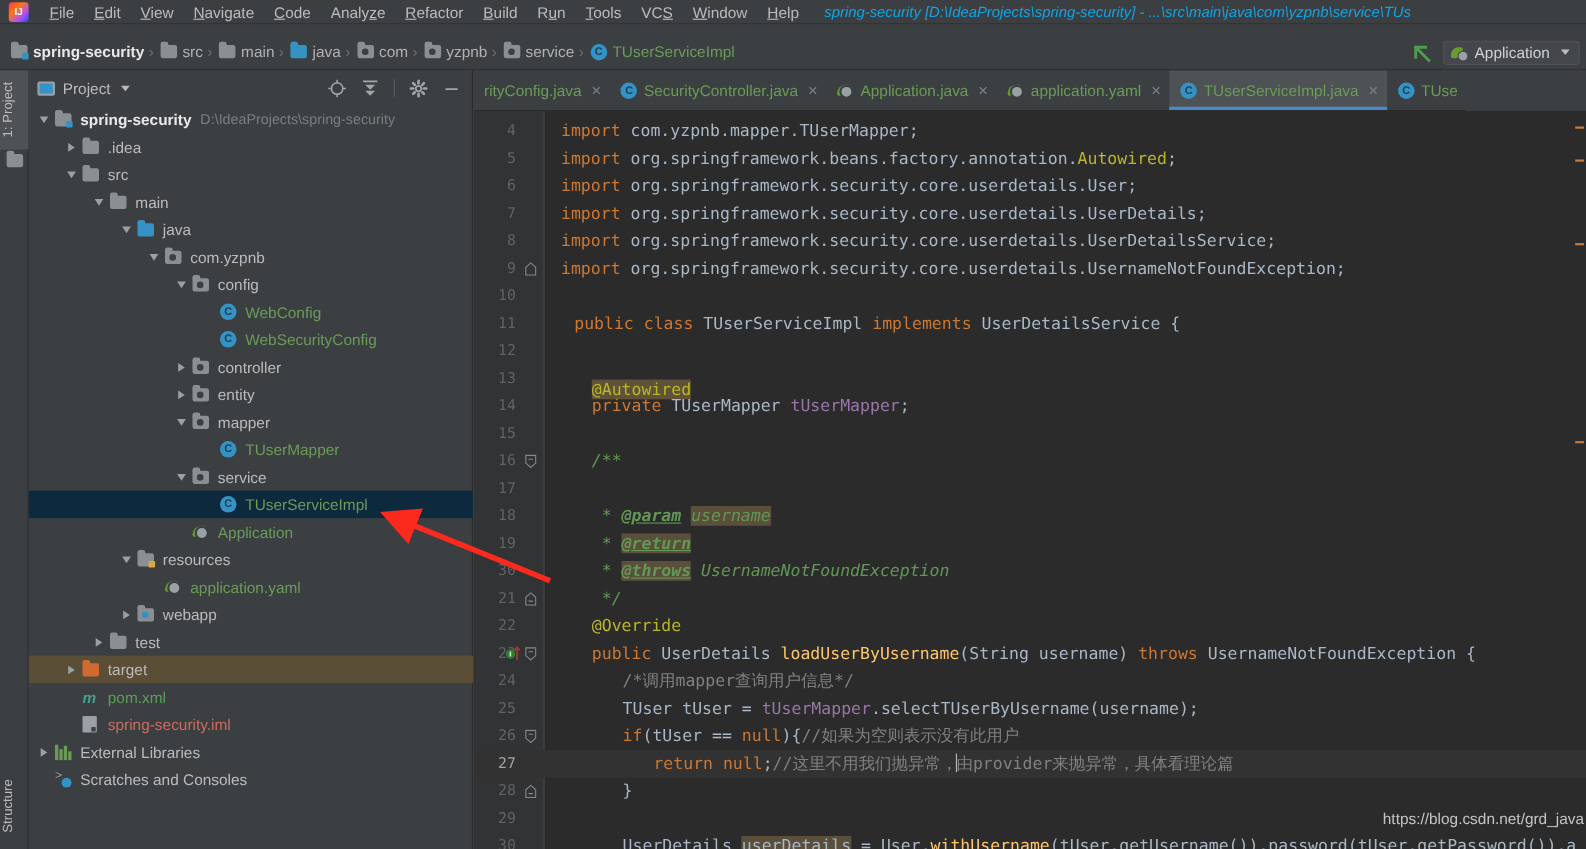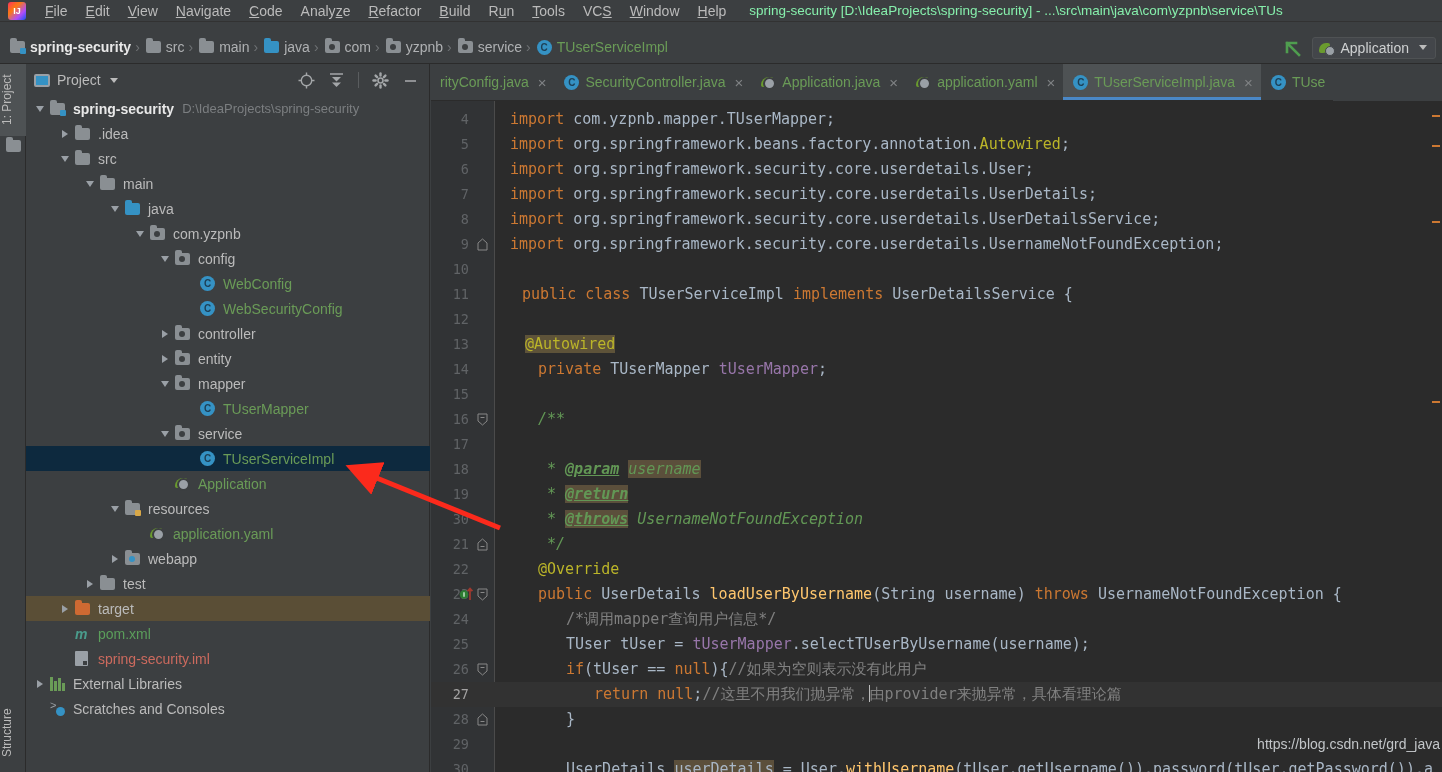--- a/index.html
+++ b/index.html
@@ -28,22 +28,22 @@
     content: "IJ"; position: absolute; left: 0; top: 0; width: 100%; height: 100%;
     font-size: 9px; color: #fff; font-weight: bold;
     display: flex; align-items: center; justify-content: center;
   }
   .menu-item {
     font-size: 14px; color: #bbbbbb; padding: 3px 9px; cursor: default;
     white-space: nowrap;
   }
   .menu-item .mn { text-decoration: underline; }
   .win-title {
-    font-size: 13.5px; color: #86efac; margin-left: 14px;
-    white-space: nowrap; overflow: hidden;
+    font-size: 13.5px; color: #0ea5e9; margin-left: 14px;
+    white-space: nowrap; overflow: hidden; font-style: italic;
   }
 
   
   .navbar {
     position: absolute; left: 0; top: 31px; width: 1442px; height: 33px;
     background: #3c3f41; display: flex; align-items: center;
     border-bottom: 1px solid #2b2b2b;
   }
   .crumb { display: flex; align-items: center; padding: 0 2px 0 4px; white-space: nowrap; }
   .crumb .cl { font-size: 14px; color: #afb1b3; margin-left: 5px; }
@@ -691,21 +691,21 @@
         <div class="line" style="position: absolute; left: -64px; right: 0px; top: 181px;">
           <span class="lnum">11</span>
           <span class="ltext" style="left: 91px;"><span class="kw">public class </span><span class="typ">TUserServiceImpl </span><span class="kw">implements </span><span class="typ">UserDetailsService {</span></span>
         </div>
         <div class="line" style="position: absolute; left: -64px; right: 0px; top: 206px;">
           <span class="lnum">12</span>
           <span class="ltext" style="left: 79px;"></span>
         </div>
         <div class="line" style="position: absolute; left: -64px; right: 0px; top: 231px;">
           <span class="lnum">13</span>
-          <span class="ltext" style="left: 94px;"><span class="ann hl-yel">@Autowired</span></span>
+          <span class="ltext" style="left: 107px; margin-top: 10px;"><span class="ann hl-yel">@Autowired</span></span>
         </div>
         <div class="line" style="position: absolute; left: -64px; right: 0px; top: 256px;">
           <span class="lnum">14</span>
           <span class="ltext" style="left: 107px;"><span class="kw">private </span><span class="typ">TUserMapper </span><span class="fld">tUserMapper</span><span class="typ">;</span></span>
         </div>
         <div class="line" style="position: absolute; left: -64px; right: 0px; top: 281px;">
           <span class="lnum">15</span>
           <span class="ltext" style="left: 79px;"></span>
         </div>
         <div class="line" style="position: absolute; left: -64px; right: 0px; top: 306px;">

